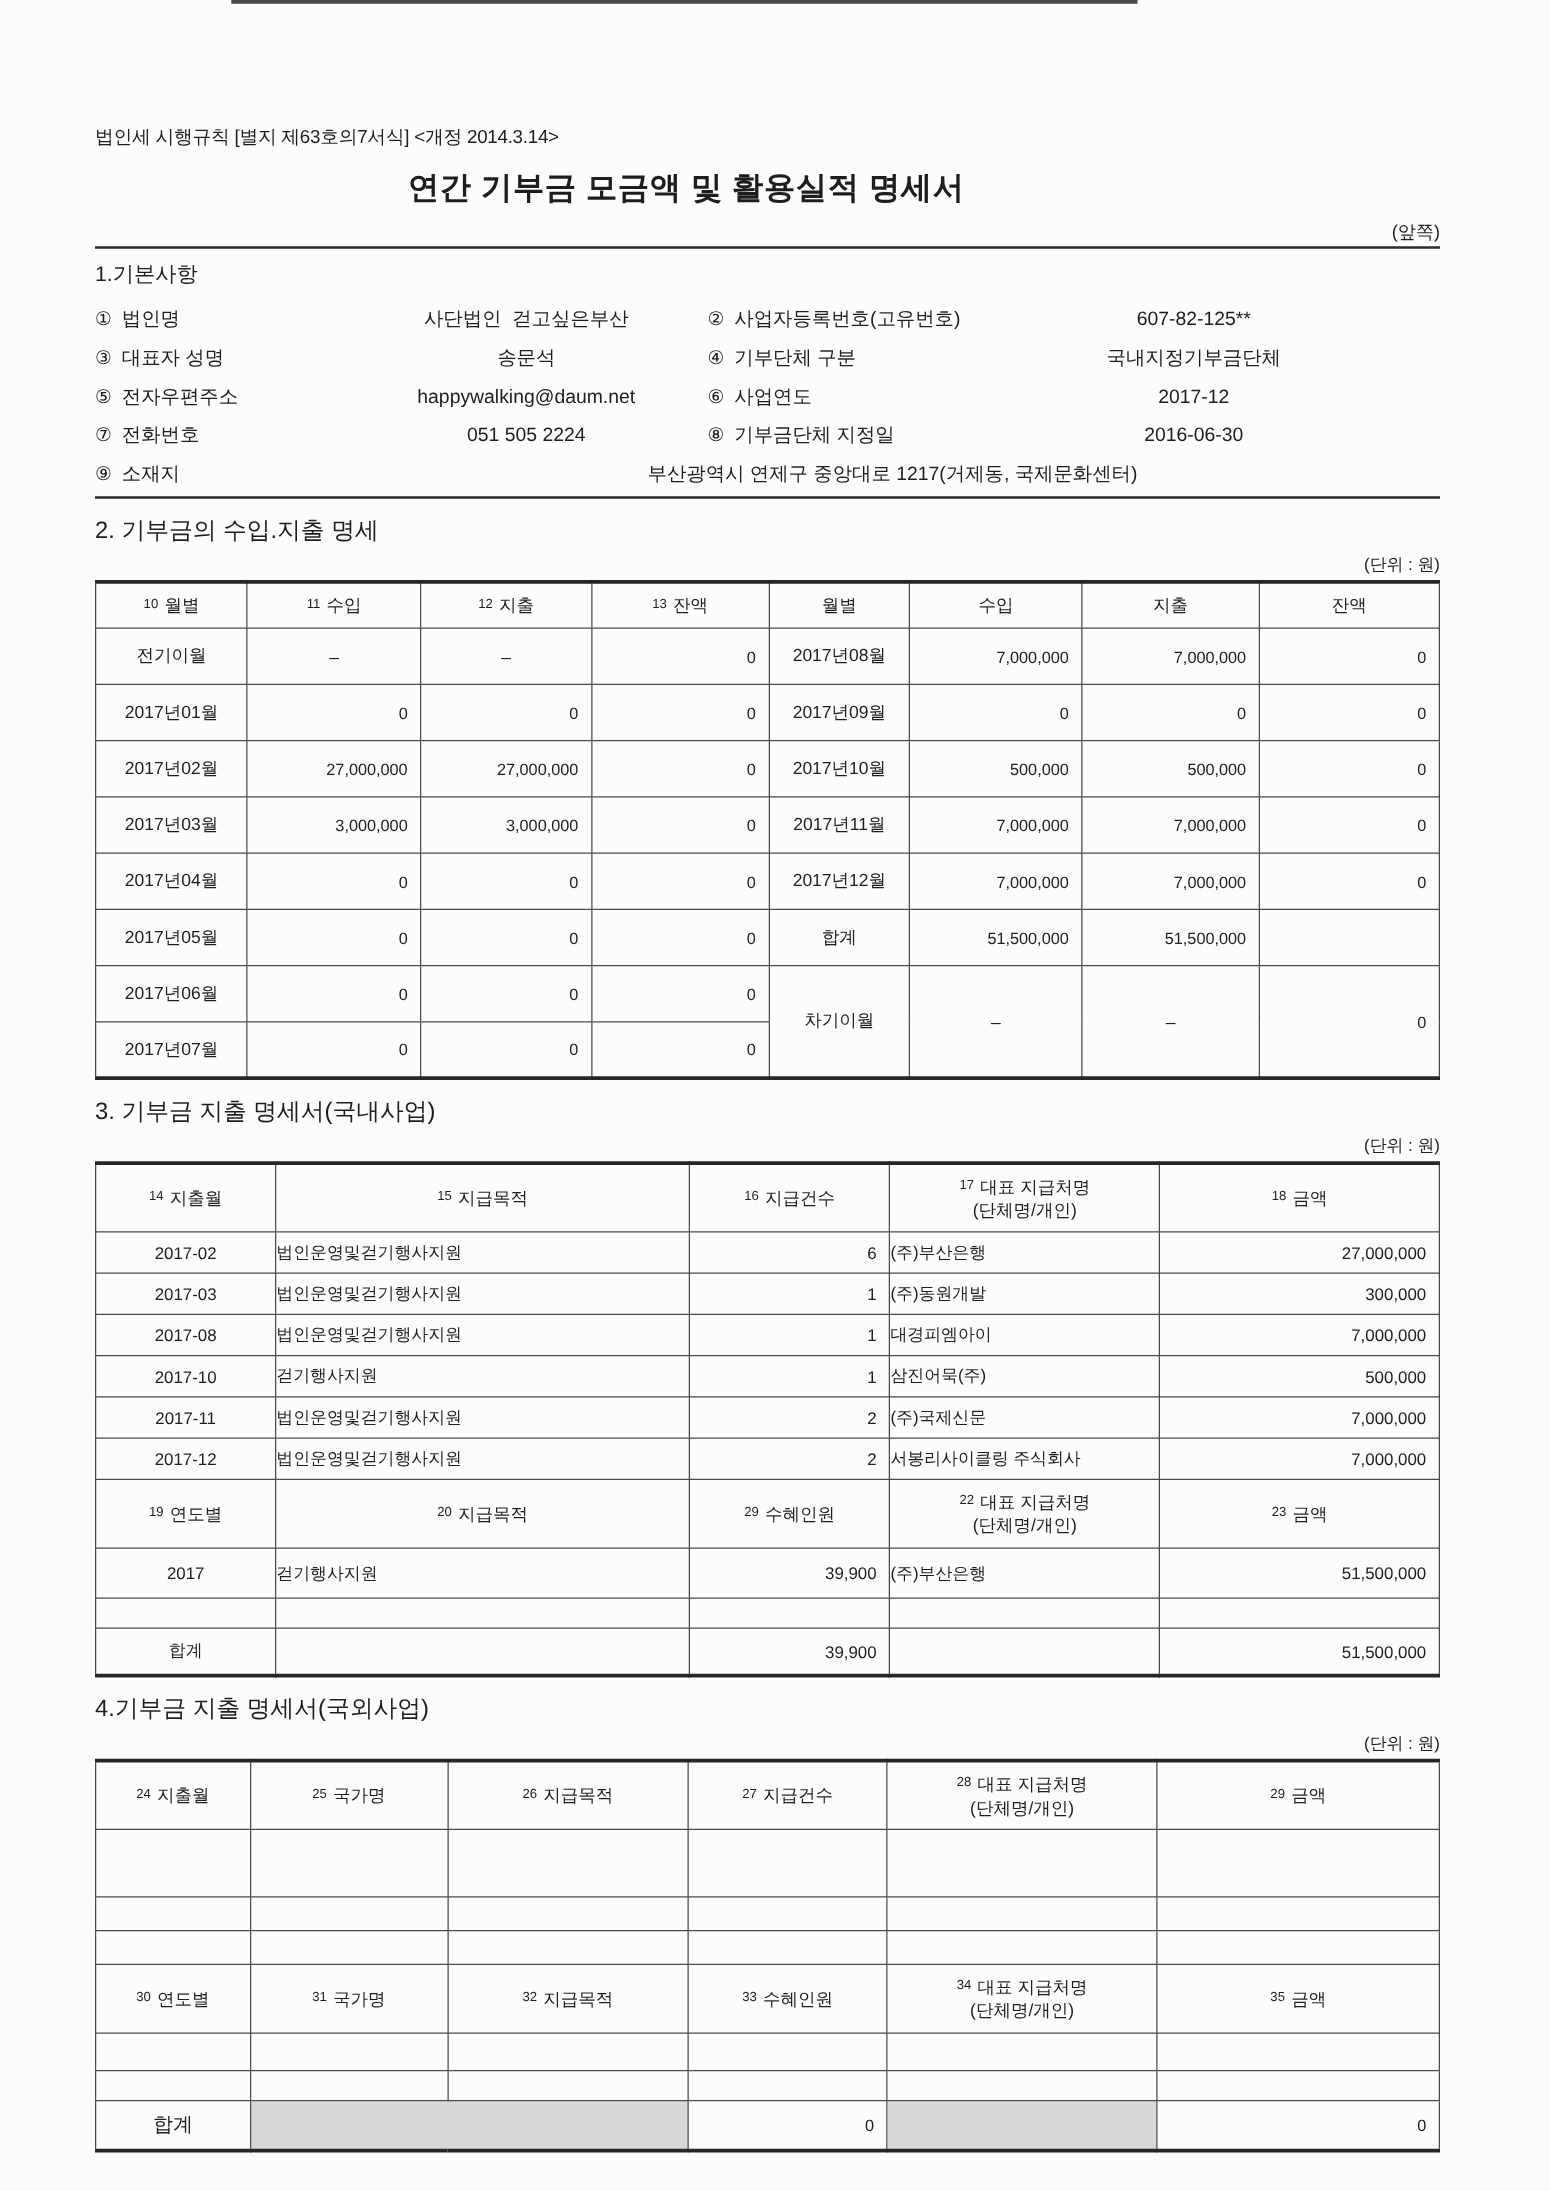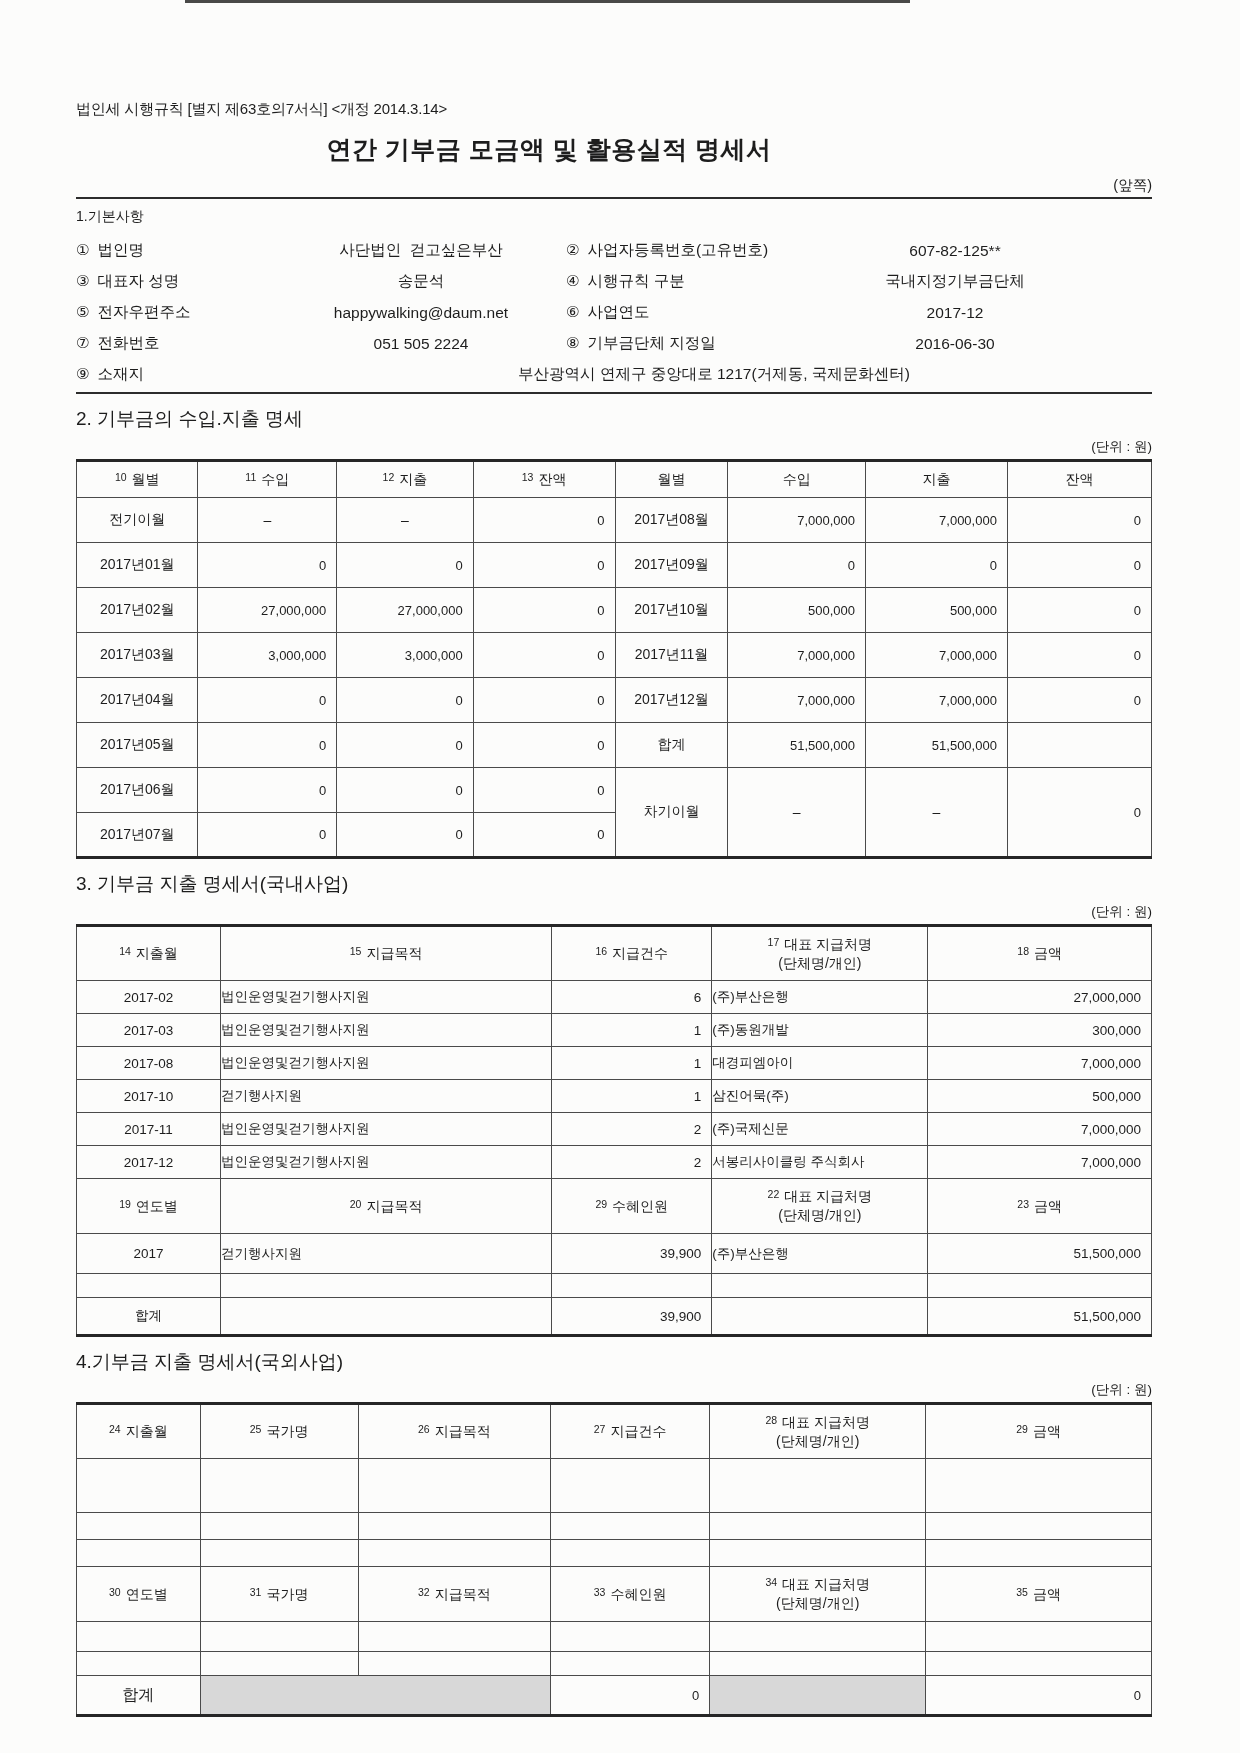--- a/index.html
+++ b/index.html
@@ -10,21 +10,21 @@
     color:#1d1d1d;
     position:relative;
     overflow:hidden;
   }
   .scan-edge{position:absolute;top:0;left:185px;width:725px;height:3px;background:#1c1c1c;opacity:.8;}
   .page{padding:100px 88px 0 76px;}
   .form-note{font-size:15px;letter-spacing:-.2px;}
   .title{font-size:25px;font-weight:bold;text-align:center;margin:14px 130px 0 0;letter-spacing:.5px;}
   .side-label{text-align:right;font-size:14.5px;margin-top:10px;}
   .rule{border:none;border-top:2px solid #2c2c2c;margin-top:2px;}
-  .s1-heading{font-size:14px;margin:9px 0 9px;}
+  .s1-heading{font-size:17px;margin:9px 0 9px;}
   .info-grid{display:grid;grid-template-columns:200px 290px 192px 1fr;grid-auto-rows:31px;align-items:center;font-size:15.5px;}
   .ig-label{white-space:nowrap;}
   .circ{margin-right:8px;font-size:15px;}
   .ig-value{white-space:pre-wrap;text-align:center;}
   .ig-span{grid-column:2/5;}
   .sec-heading{font-size:19px;margin:12px 0 0;}
   .unit-label{text-align:right;font-size:13.5px;margin:6px 0 3px;}
   table{width:100%;border-collapse:collapse;table-layout:fixed;border-top:3px solid #262626;border-bottom:3px solid #262626;}
   th,td{border:1px solid #4a4a4a;overflow:hidden;}
   th{font-weight:normal;font-size:14px;text-align:center;vertical-align:middle;line-height:1.35;}
@@ -67,21 +67,21 @@
   <div class="s1-heading">1.기본사항</div>
 
   <div class="info-grid">
     <div class="ig-label"><span class="circ">①</span><span>법인명</span></div>
     <div class="ig-value">사단법인  걷고싶은부산</div>
     <div class="ig-label"><span class="circ">②</span><span>사업자등록번호(고유번호)</span></div>
     <div class="ig-value">607-82-125**</div>
 
     <div class="ig-label"><span class="circ">③</span><span>대표자 성명</span></div>
     <div class="ig-value">송문석</div>
-    <div class="ig-label"><span class="circ">④</span><span>시행규칙 구분</span></div>
+    <div class="ig-label"><span class="circ">④</span><span>기부단체 구분</span></div>
     <div class="ig-value">국내지정기부금단체</div>
 
     <div class="ig-label"><span class="circ">⑤</span><span>전자우편주소</span></div>
     <div class="ig-value">happywalking@daum.net</div>
     <div class="ig-label"><span class="circ">⑥</span><span>사업연도</span></div>
     <div class="ig-value">2017-12</div>
 
     <div class="ig-label"><span class="circ">⑦</span><span>전화번호</span></div>
     <div class="ig-value">051 505 2224</div>
     <div class="ig-label"><span class="circ">⑧</span><span>기부금단체 지정일</span></div>

